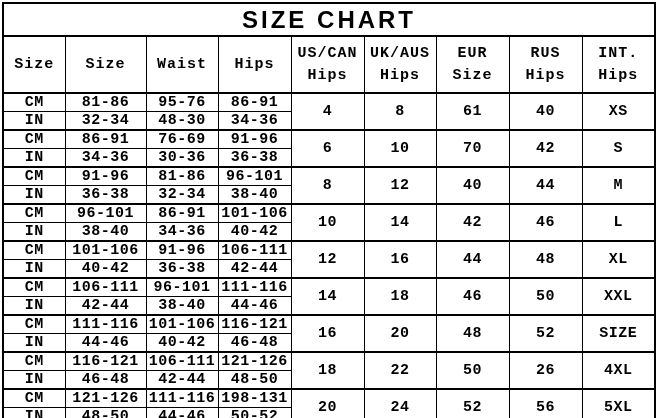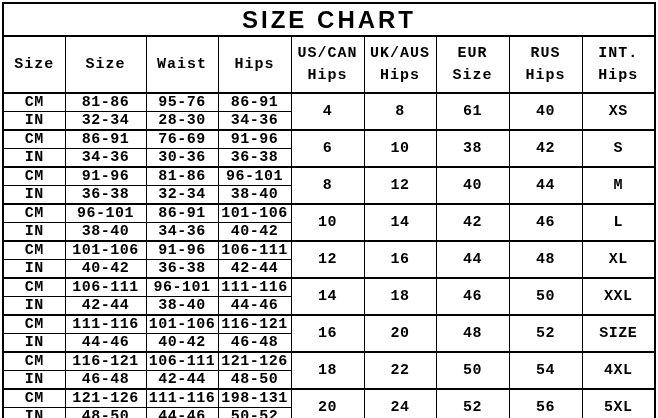--- a/index.html
+++ b/index.html
@@ -107,31 +107,31 @@
           <td>86-91</td>
           <td class="size-cell" rowspan="2">4</td>
           <td class="size-cell" rowspan="2">8</td>
           <td class="size-cell" rowspan="2">61</td>
           <td class="size-cell" rowspan="2">40</td>
           <td class="size-cell" rowspan="2">XS</td>
         </tr>
         <tr>
           <td>IN</td>
           <td>32-34</td>
-          <td>28-30</td>
+          <td>48-30</td>
           <td>34-36</td>
         </tr>
         <tr class="group-start">
           <td>CM</td>
           <td>86-91</td>
           <td>76-69</td>
           <td>91-96</td>
           <td class="size-cell" rowspan="2">6</td>
           <td class="size-cell" rowspan="2">10</td>
-          <td class="size-cell" rowspan="2">38</td>
+          <td class="size-cell" rowspan="2">70</td>
           <td class="size-cell" rowspan="2">42</td>
           <td class="size-cell" rowspan="2">S</td>
         </tr>
         <tr>
           <td>IN</td>
           <td>34-36</td>
           <td>30-36</td>
           <td>36-38</td>
         </tr>
         <tr class="group-start">
@@ -220,21 +220,21 @@
           <td>46-48</td>
         </tr>
         <tr class="group-start">
           <td>CM</td>
           <td>116-121</td>
           <td>106-111</td>
           <td>121-126</td>
           <td class="size-cell" rowspan="2">18</td>
           <td class="size-cell" rowspan="2">22</td>
           <td class="size-cell" rowspan="2">50</td>
-          <td class="size-cell" rowspan="2">54</td>
+          <td class="size-cell" rowspan="2">26</td>
           <td class="size-cell" rowspan="2">4XL</td>
         </tr>
         <tr>
           <td>IN</td>
           <td>46-48</td>
           <td>42-44</td>
           <td>48-50</td>
         </tr>
         <tr class="group-start">
           <td>CM</td>

